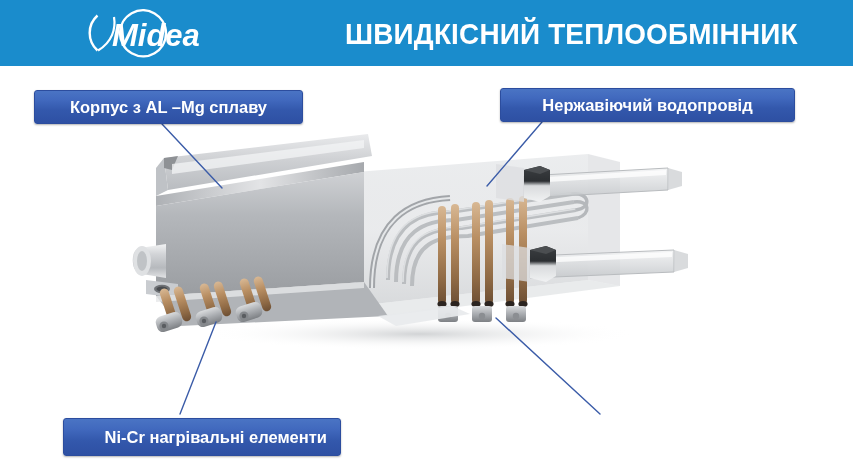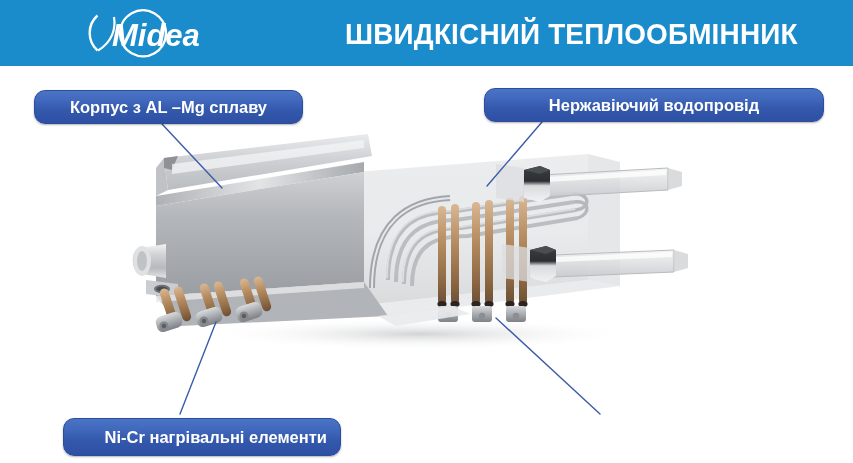--- a/index.html
+++ b/index.html
@@ -11,27 +11,27 @@
   .logo{position:absolute;left:68px;top:8px;width:135px;height:50px;}
   .logo svg{display:block;}
   .header-title{position:absolute;left:330px;top:11px;width:430px;height:45px;
     color:#ffffff;font-weight:bold;font-size:30px;letter-spacing:.2px;
     line-height:45px;text-align:center;white-space:nowrap;
     transform:scaleX(.93);transform-origin:center center;}
 
   
   .callout{position:absolute;box-sizing:border-box;
     background:linear-gradient(to bottom,#4a74c4 0%,#4169be 28%,#3358ac 60%,#2e50a3 100%);
-    border:1px solid #2c4d9e;border-radius:11px;
+    border:1px solid #2c4d9e;border-radius:3px;
     color:#ffffff;font-weight:bold;font-size:16.5px;
     display:flex;align-items:center;justify-content:center;
     padding:16px 13px;white-space:nowrap;
     box-shadow:0 1px 2px rgba(0,0,0,.30);}
   .cal1{left:34px;top:90px;width:269px;height:33px;}
-  .cal2{left:484px;top:88px;width:340px;height:33px;}
+  .cal2{left:500px;top:88px;width:295px;height:33px;}
   .cal3{left:63px;top:418px;width:278px;height:38px;justify-content:flex-end;}
   .cal4{left:498px;top:418px;width:214px;height:33px;}
 
   
   .leaders{position:absolute;left:0;top:0;width:853px;height:463px;pointer-events:none;}
 
   
   .product{position:absolute;left:120px;top:128px;width:580px;height:225px;}
   .product svg{display:block;}
 </style>

